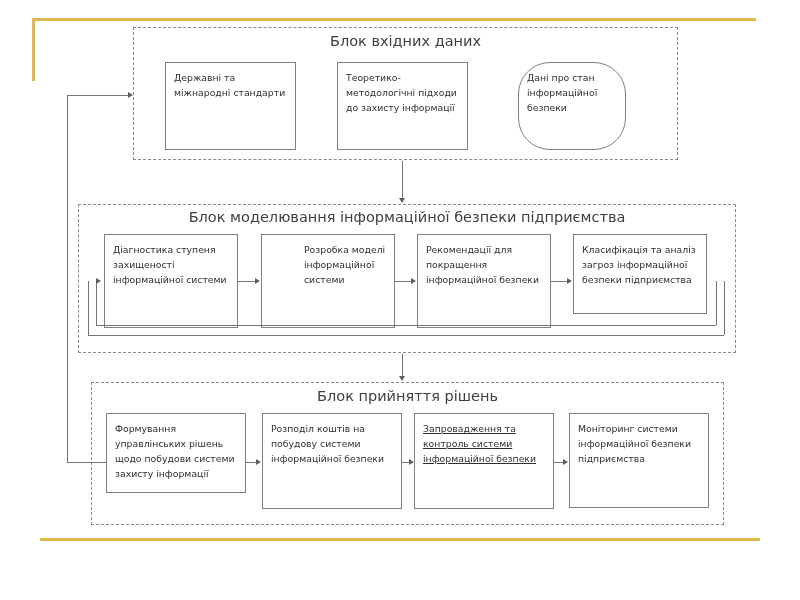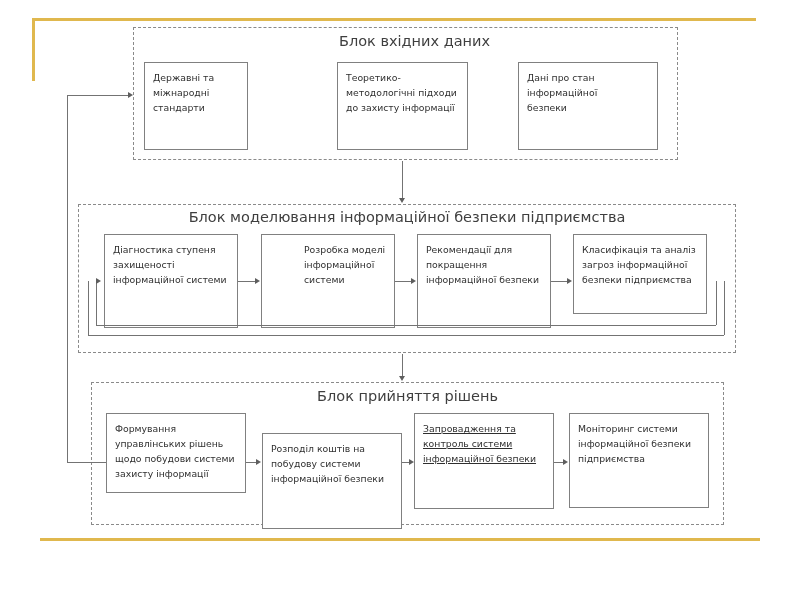--- a/index.html
+++ b/index.html
@@ -85,28 +85,28 @@
 <body>
 
 <div id="slide">
 
   <div class="gold-v" style="left:32px; top:18px; width:3px; height:63px;"></div>
   <div class="gold-h" style="left:32px; top:18px; height:3px; width:724px;"></div>
 
   <div class="gold-h" style="left:40px; top:538px; height:3px; width:720px;"></div>
 
   <div class="group" style="left:133px; top:27px; width:545px; height:133px;"></div>
-  <div class="group-title" style="left:142px; top:33px; width:545px;">Блок вхідних даних</div>
+  <div class="group-title" style="left:133px; top:33px; width:545px;">Блок вхідних даних</div>
 
-  <div class="pbox" style="left:144px; top:62px; width:104px; height:88px; white-space:pre-line;">Державні та
+  <div class="pbox" style="left:165px; top:62px; width:131px; height:88px; white-space:pre-line;">Державні та
 міжнародні стандарти</div>
   <div class="pbox" style="left:337px; top:62px; width:131px; height:88px; white-space:pre-line;">Теоретико-
 методологічні підходи
 до захисту інформації</div>
-  <div class="pbox" style="left:518px; top:62px; width:140px; height:88px; white-space:pre-line;">Дані про стан
+  <div class="pbox" style="left:518px; top:62px; width:108px; height:88px; white-space:pre-line;border-radius:32px;">Дані про стан
 інформаційної
 безпеки</div>
 
   <div class="ln-v" style="left:402px; top:161px; height:38px;"></div>
   <div class="arrow-d" style="left:399px; top:198px;"></div>
 
   <div class="group" style="left:78px; top:204px; width:658px; height:149px;"></div>
   <div class="group-title" style="left:78px; top:209px; width:658px;">Блок моделювання інформаційної безпеки підприємства</div>
 
   <div class="pbox" style="left:104px; top:234px; width:134px; height:94px; white-space:pre-line;">Діагностика ступеня
@@ -142,21 +142,21 @@
   <div class="ln-v" style="left:402px; top:354px; height:23px;"></div>
   <div class="arrow-d" style="left:399px; top:376px;"></div>
 
   <div class="group" style="left:91px; top:382px; width:633px; height:143px;"></div>
   <div class="group-title" style="left:91px; top:388px; width:633px;">Блок прийняття рішень</div>
 
   <div class="pbox" style="left:106px; top:413px; width:140px; height:80px; white-space:pre-line;">Формування
 управлінських рішень
 щодо побудови системи
 захисту інформації</div>
-  <div class="pbox" style="left:262px; top:413px; width:140px; height:96px; white-space:pre-line;margin-top:20px;">Розподіл коштів на
+  <div class="pbox" style="left:262px; top:413px; width:140px; height:96px; white-space:pre-line;">Розподіл коштів на
 побудову системи
 інформаційної безпеки</div>
   <div class="pbox" style="left:414px; top:413px; width:140px; height:96px; white-space:pre-line;text-decoration:underline;">Запровадження та
 контроль системи
 інформаційної безпеки</div>
   <div class="pbox" style="left:569px; top:413px; width:140px; height:95px; white-space:pre-line;">Моніторинг системи
 інформаційної безпеки
 підприємства</div>
 
   <div class="ln-h" style="left:246px; top:462px; width:12px;"></div>

